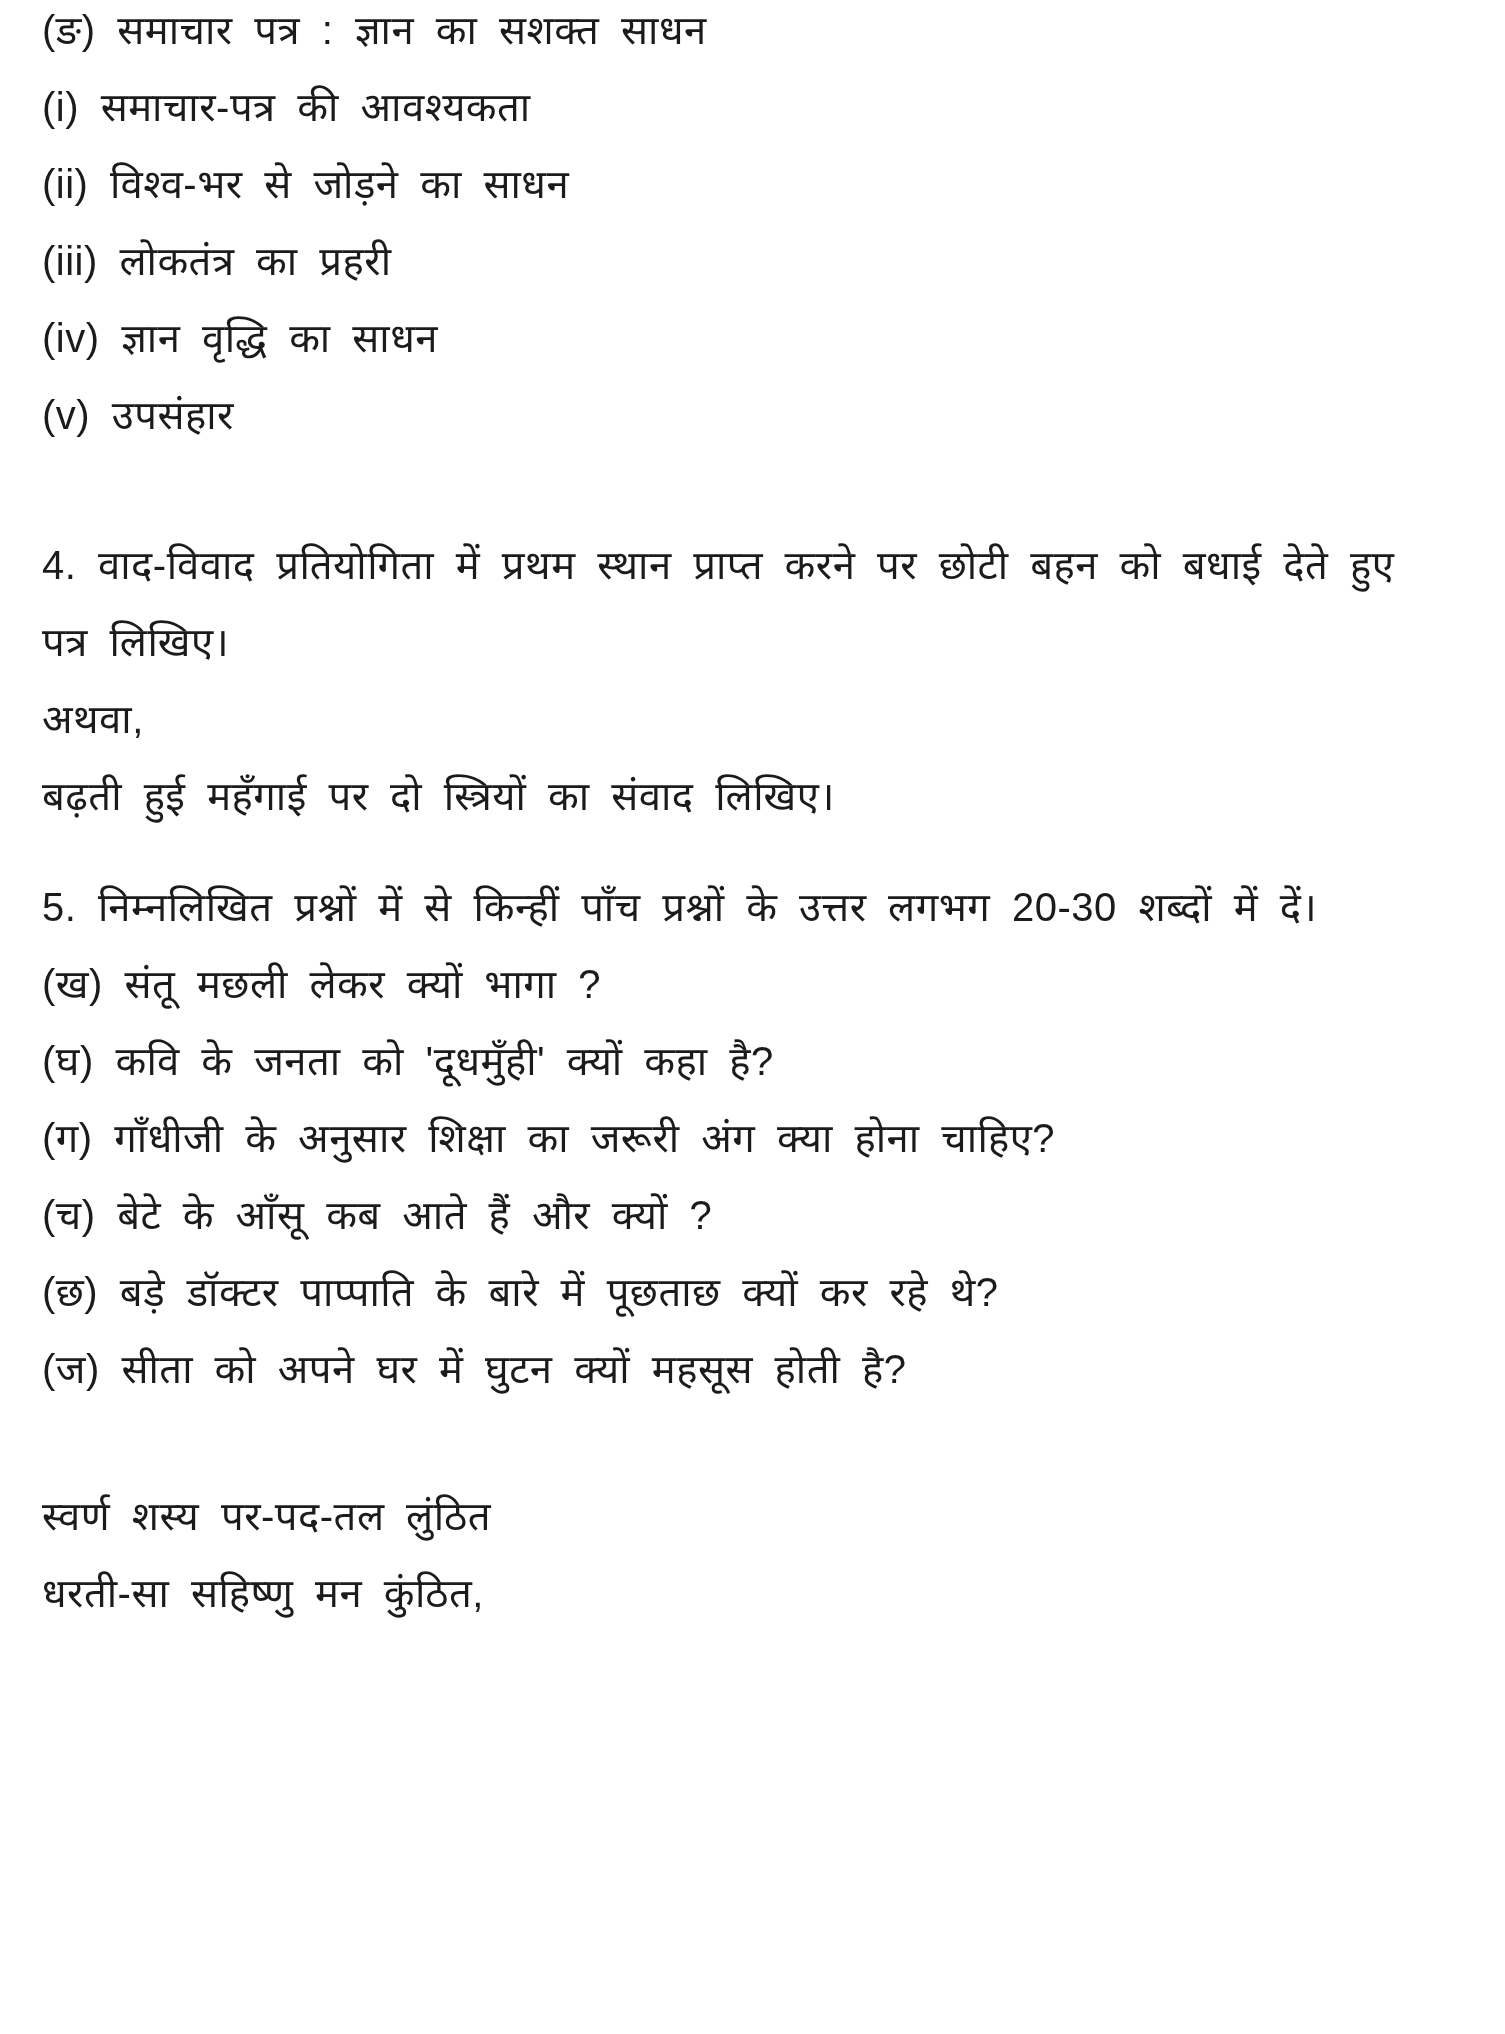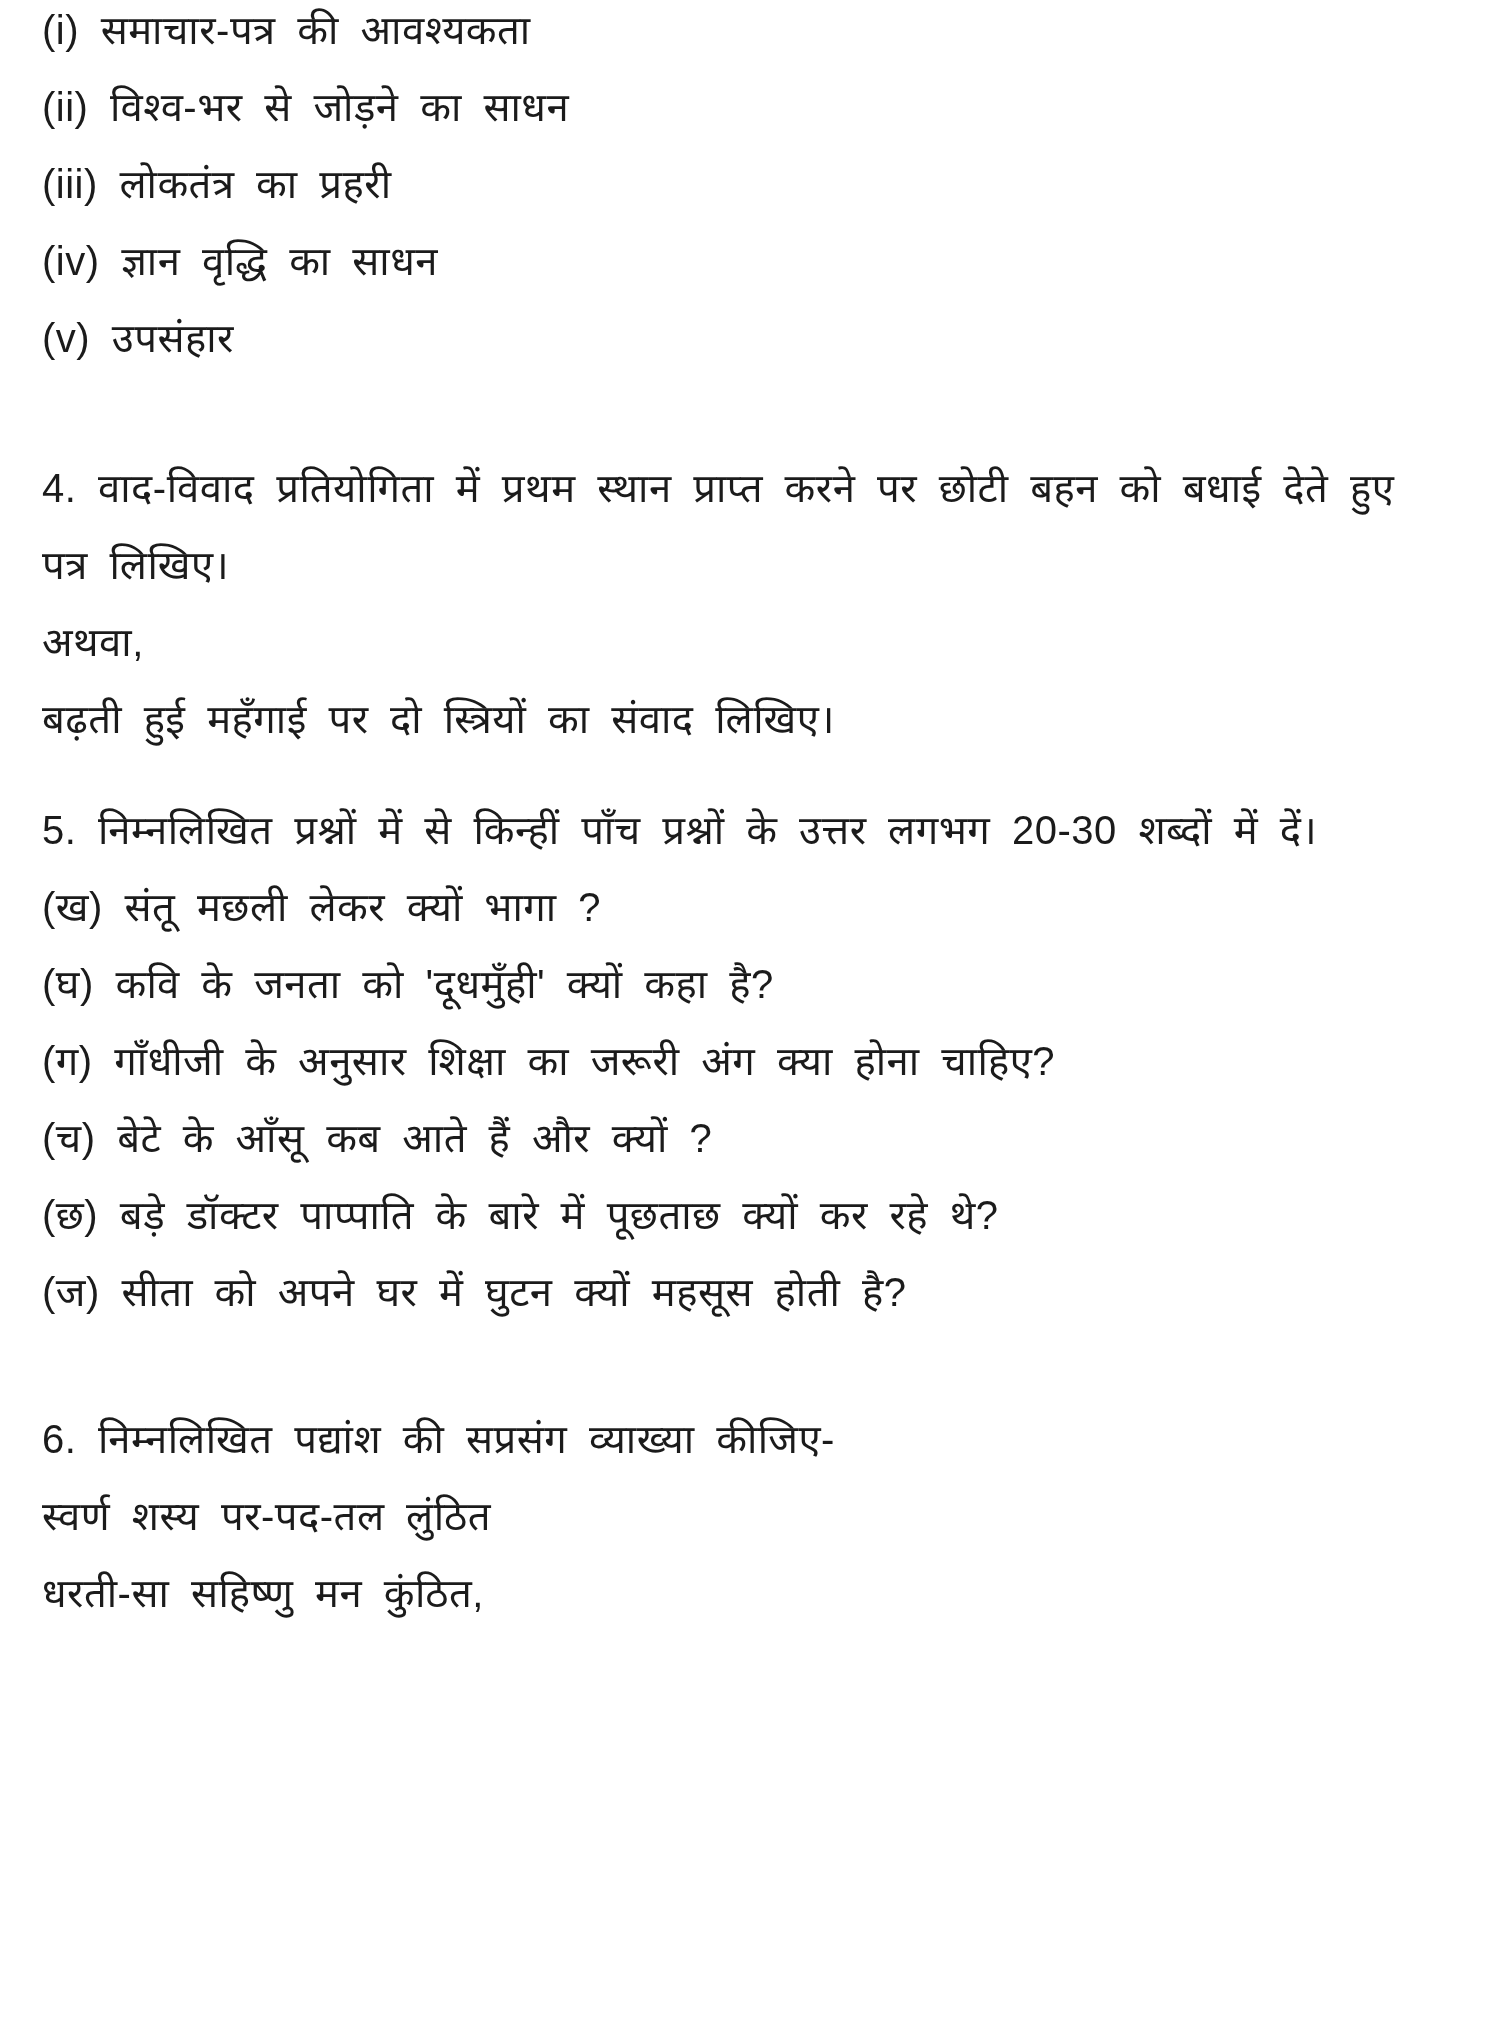--- a/index.html
+++ b/index.html
@@ -39,20 +39,21 @@
   .gap-q4 { margin-top: 98px; }
   .gap-q5 { margin-top: 59px; }
   .gap-q6 { margin-top: 95px; }
 </style>
 </head>
 <body>
 
 <main class="page">
 
   <section>
+    <div class="line">(ङ) समाचार पत्र : ज्ञान का सशक्त साधन</div>
     <div class="line">(i) समाचार-पत्र की आवश्यकता</div>
     <div class="line">(ii) विश्व-भर से जोड़ने का साधन</div>
     <div class="line">(iii) लोकतंत्र का प्रहरी</div>
     <div class="line">(iv) ज्ञान वृद्धि का साधन</div>
     <div class="line">(v) उपसंहार</div>
   </section>
 
   <section class="gap-q4">
     <div class="line">4. वाद-विवाद प्रतियोगिता में प्रथम स्थान प्राप्त करने पर छोटी बहन को बधाई देते हुए</div>
     <div class="line">पत्र लिखिए।</div>
@@ -64,18 +65,17 @@
     <div class="line">5. निम्नलिखित प्रश्नों में से किन्हीं पाँच प्रश्नों के उत्तर लगभग 20-30 शब्दों में दें।</div>
     <div class="line">(ख) संतू मछली लेकर क्यों भागा ?</div>
     <div class="line">(घ) कवि के जनता को 'दूधमुँही' क्यों कहा है?</div>
     <div class="line">(ग) गाँधीजी के अनुसार शिक्षा का जरूरी अंग क्या होना चाहिए?</div>
     <div class="line">(च) बेटे के आँसू कब आते हैं और क्यों ?</div>
     <div class="line">(छ) बड़े डॉक्टर पाप्पाति के बारे में पूछताछ क्यों कर रहे थे?</div>
     <div class="line">(ज) सीता को अपने घर में घुटन क्यों महसूस होती है?</div>
   </section>
 
   <section class="gap-q6">
-    <div class="line">6. निम्नलिखित पद्यांश की सप्रसंग व्याख्या कीजिए-</div>
     <div class="line">स्वर्ण शस्य पर-पद-तल लुंठित</div>
     <div class="line">धरती-सा सहिष्णु मन कुंठित,</div>
   </section>
 
 </main>
 
 </body></html>

